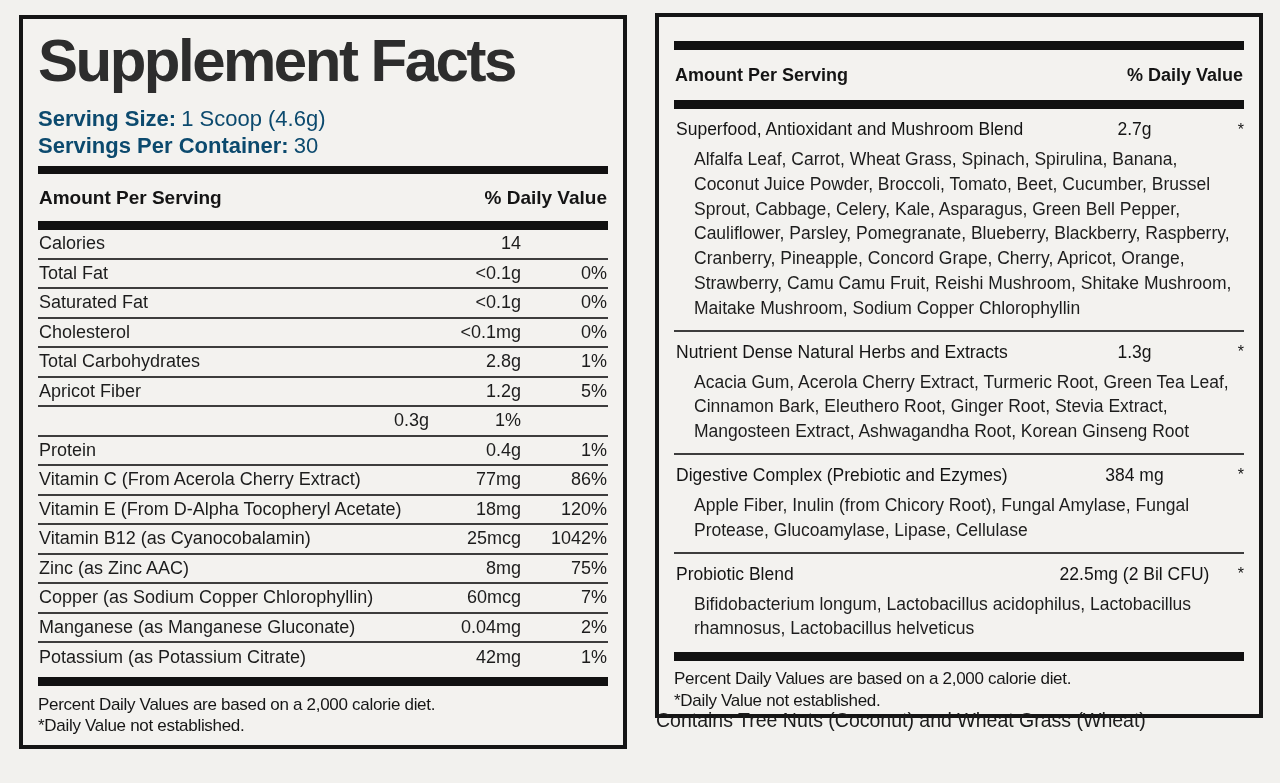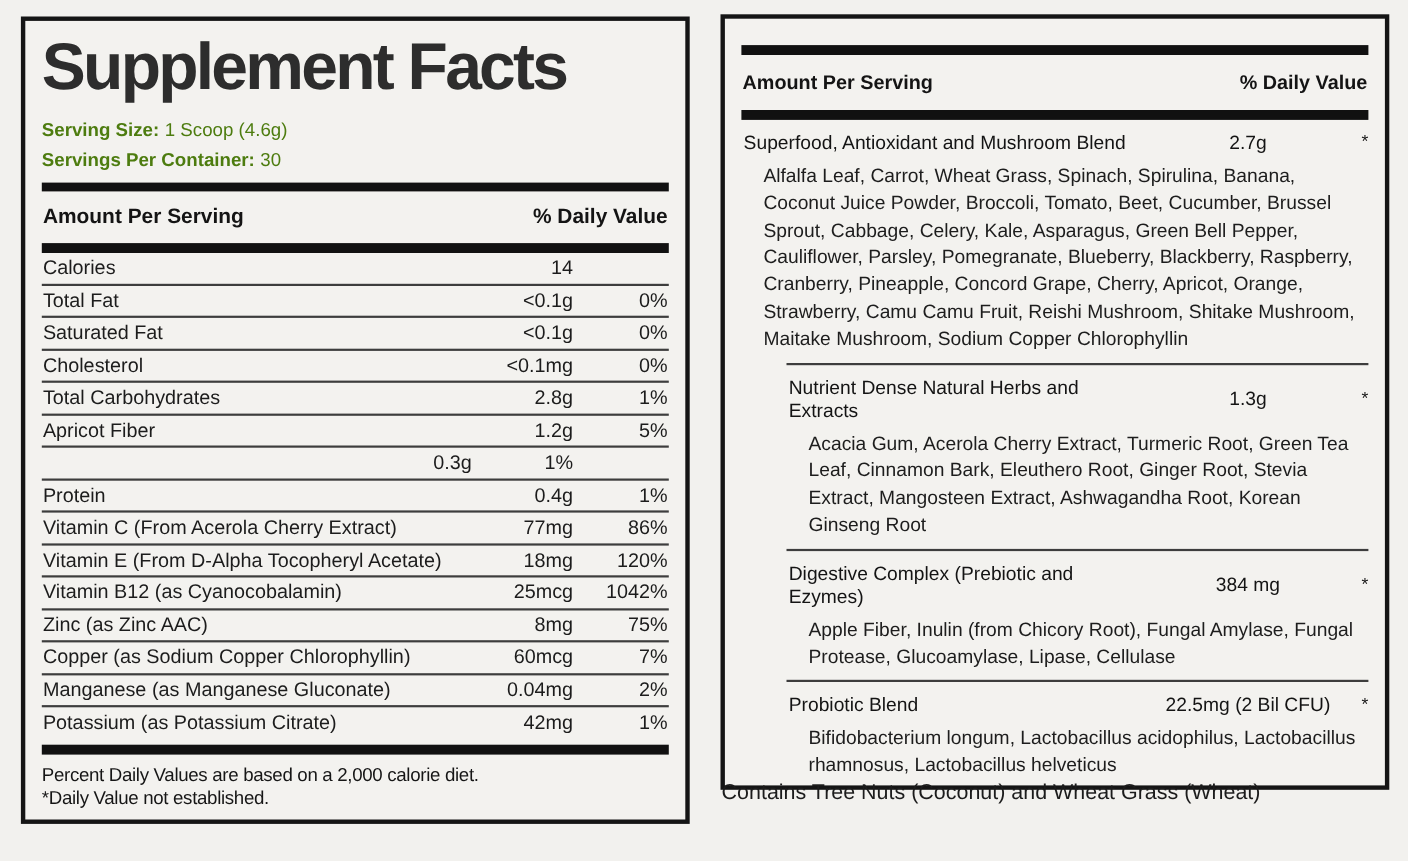--- a/index.html
+++ b/index.html
@@ -28,21 +28,21 @@
   
   .sf-title {
     font-size: 60px;
     font-weight: bold;
     letter-spacing: -2.5px;
     line-height: 1.0;
     color: #2d2d2d;
     margin-top: 2px;
   }
   .serving-block { margin-top: 14px; }
-  .serving-line { font-size: 17px; line-height: 27px; color: #4d7c0f; }
+  .serving-line { font-size: 22px; line-height: 27px; color: #0c4a6e; }
   .serving-line .lbl { font-weight: bold; margin-right: 5px; }
 
   .bar-1 { margin-top: 7px; height: 8px; }
 
   .hdr-row {
     display: flex;
     justify-content: space-between;
     align-items: center;
     padding: 13px 1px 12px 1px;
     font-weight: bold;
@@ -67,21 +67,21 @@
 
   .bar-3 { height: 9px; margin-top: 4px; }
 
   .footnote { margin-top: 8px; font-size: 17px; line-height: 21.5px; letter-spacing: -0.3px; color: #161616; }
 
   
   .bar-r-top { margin-top: 14px; }
   .hdr-row-r { padding: 15px 1px 14px 1px; font-size: 18px; }
 
   .blend { padding: 7px 0 9px 0; }
-  .blend + .blend { border-top: 2px solid #3d3d3d; margin-left: 41px; }
+  .blend + .blend { border-top: 2px solid #3d3d3d; }
   .blend-hdr {
     display: grid;
     grid-template-columns: 1fr 175px 22px;
     align-items: center;
     font-weight: normal;
     font-size: 17.5px;
     color: #141414;
     padding: 3px 0 2px 2px;
   }
   .blend-hdr .amt { text-align: center; }

